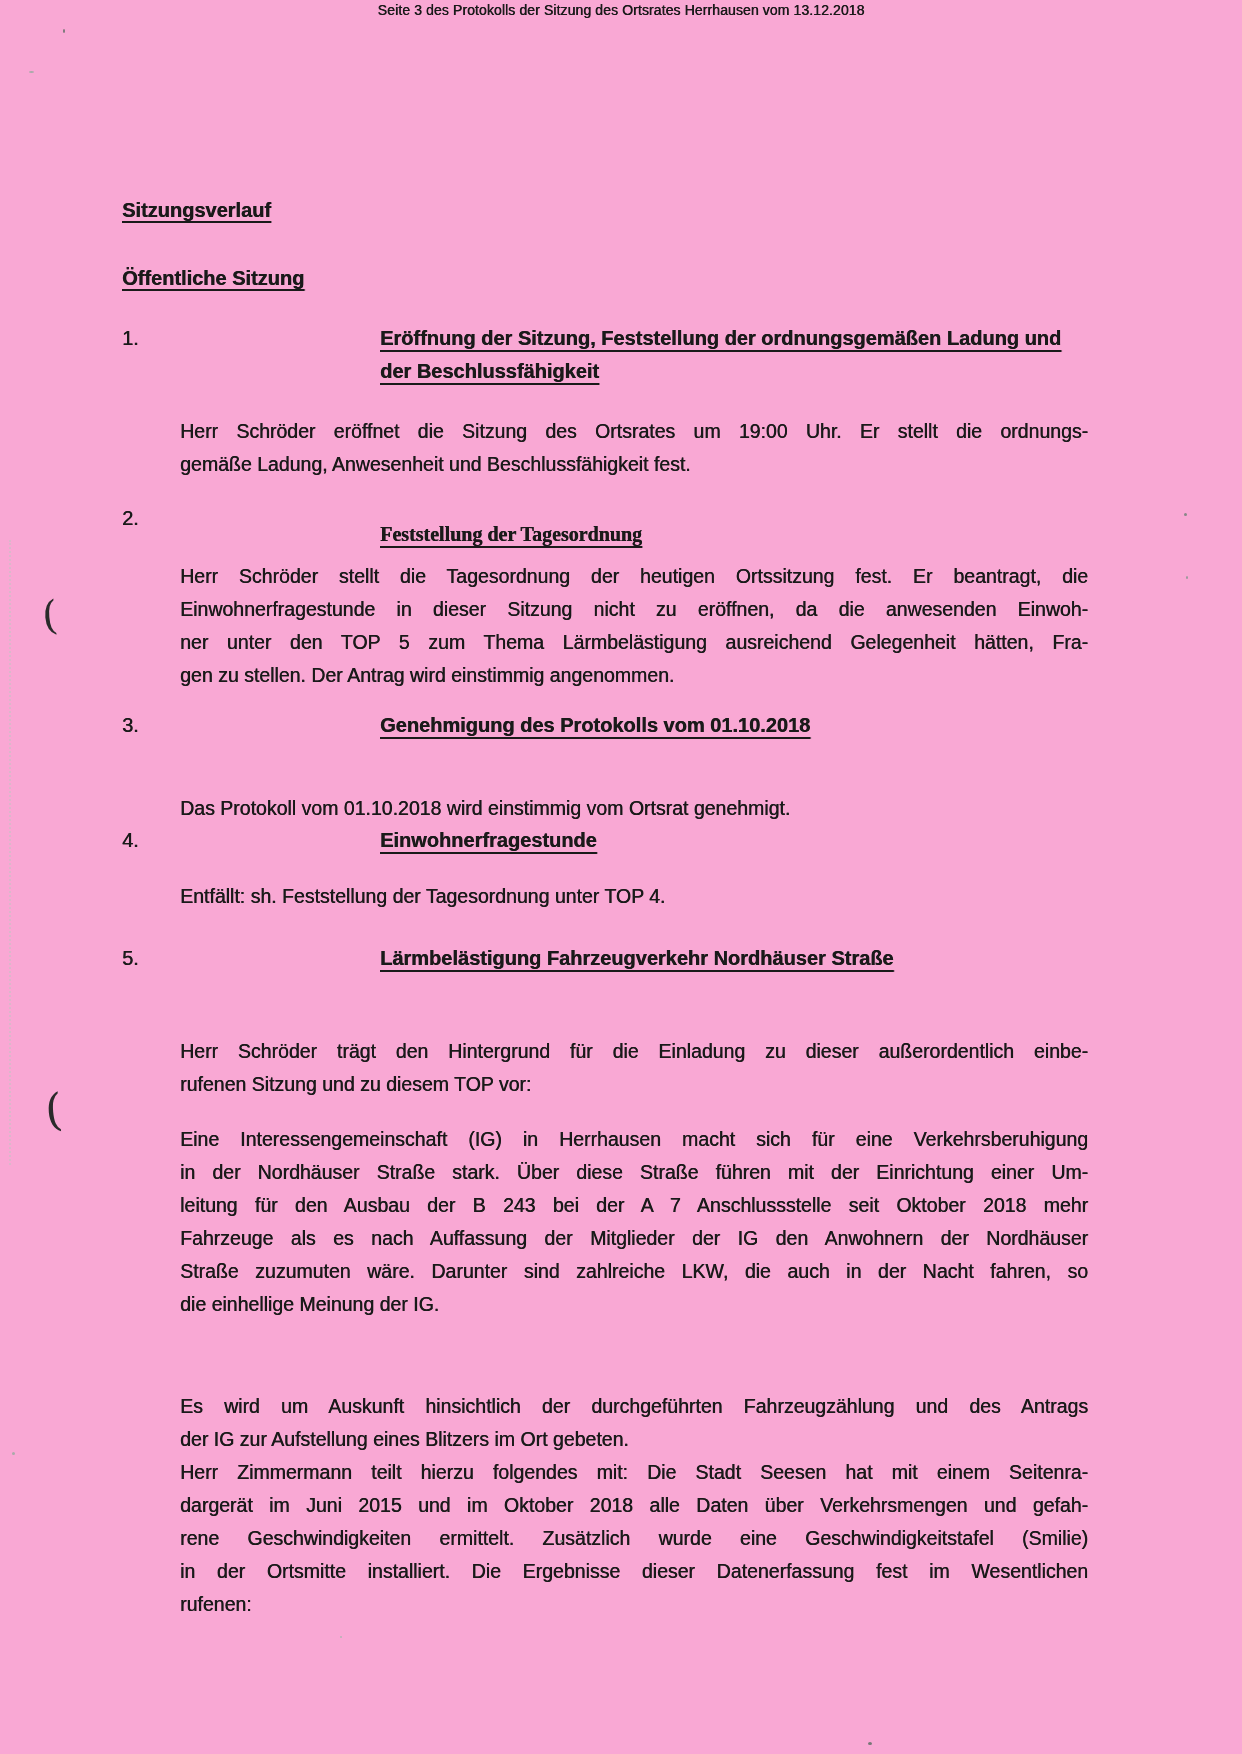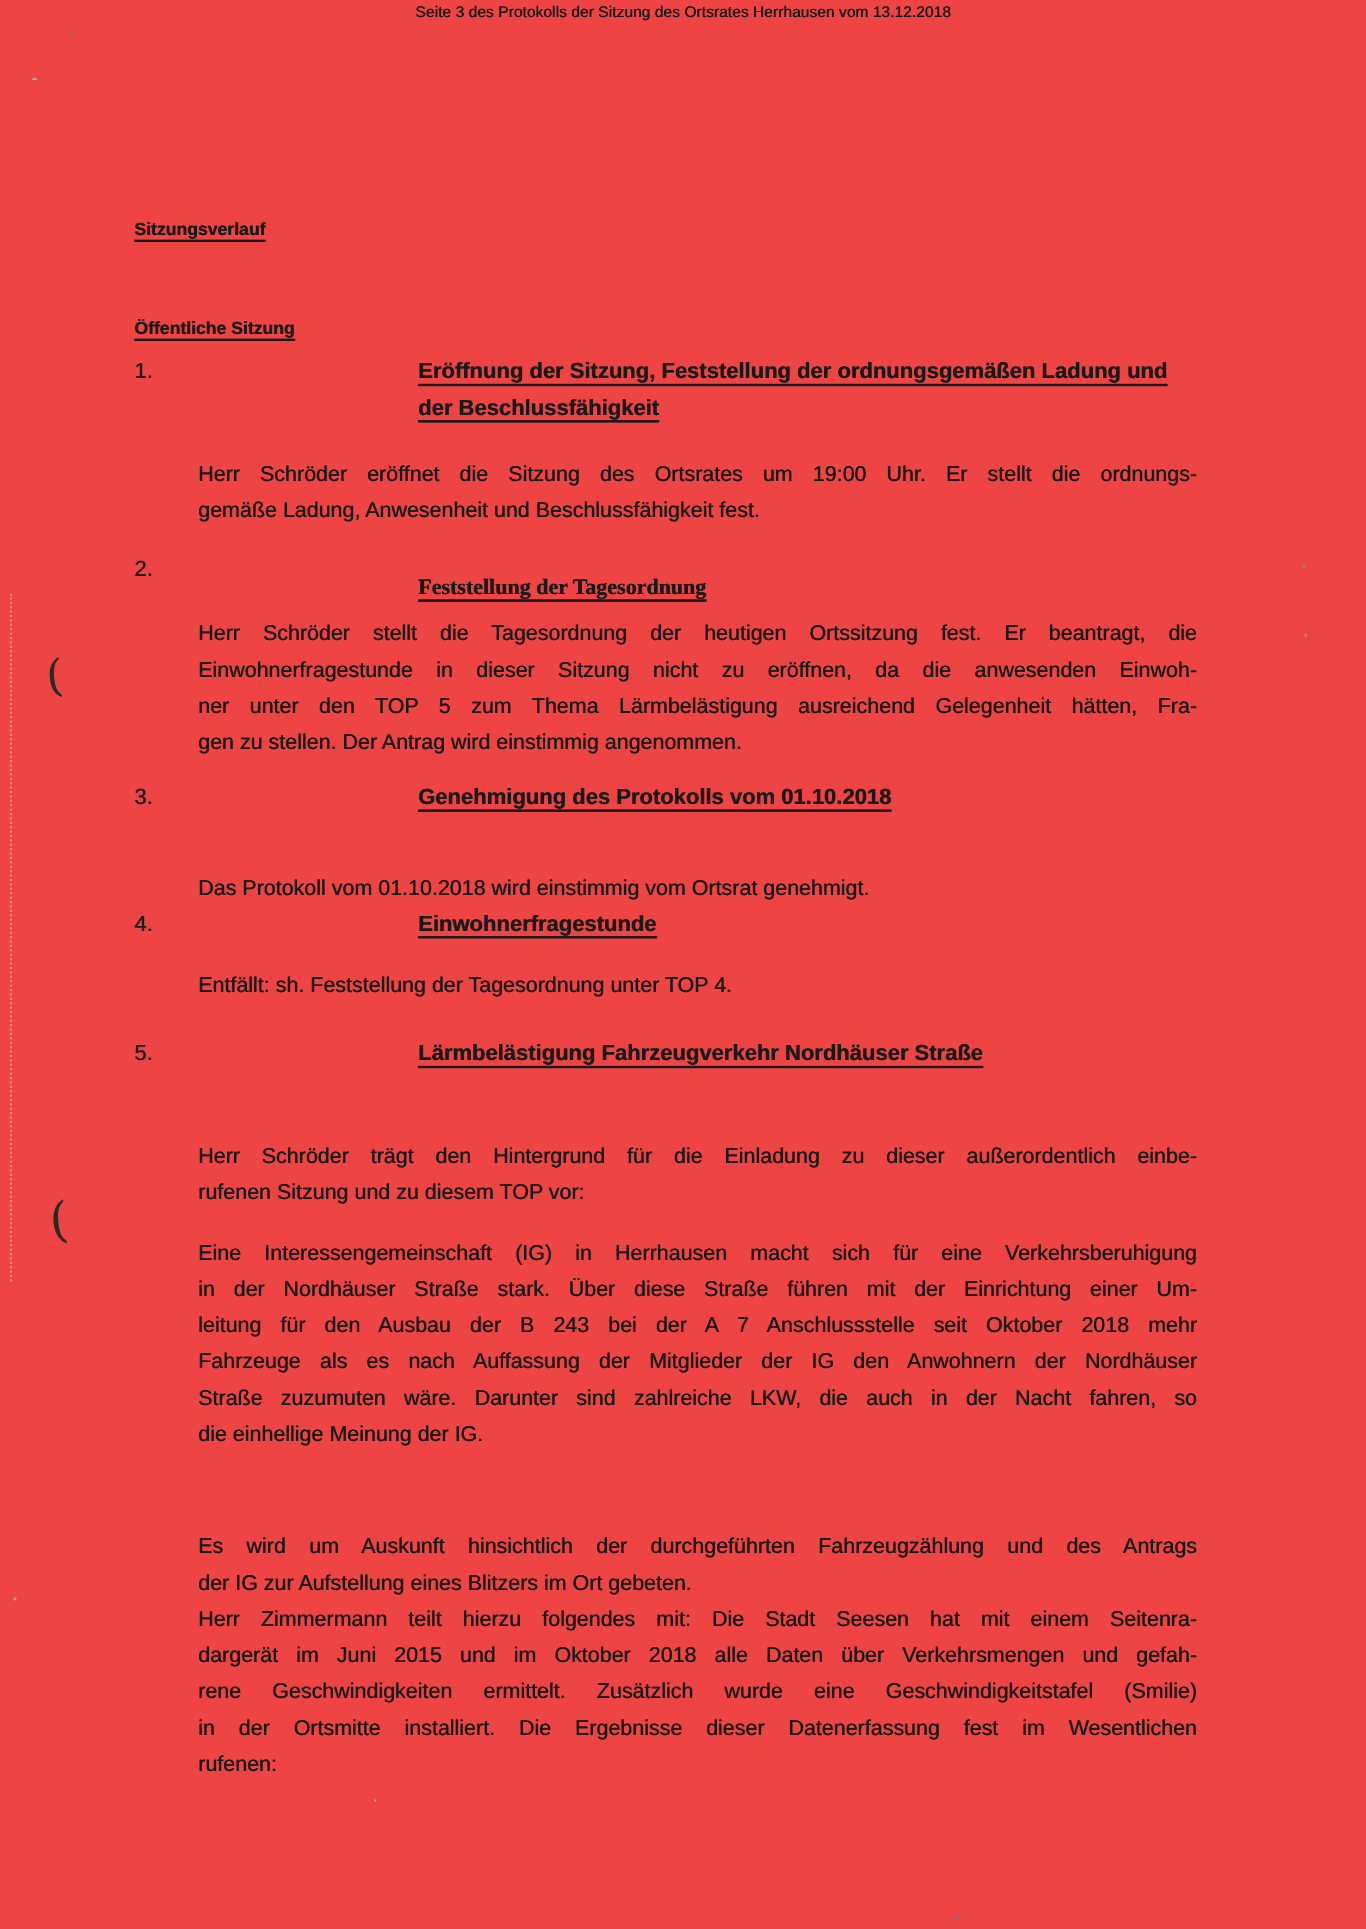--- a/index.html
+++ b/index.html
@@ -1,30 +1,30 @@
 <!DOCTYPE html>
 <html><head>
 <meta charset="utf-8">
 <style>
   html,body { margin:0; padding:0; background:#ffffff; }
   .page {
     position:relative; width:1242px; height:1754px;
-    background:#ef4444; overflow:hidden;
+    background:#f9a8d4; overflow:hidden;
     font-family:"Liberation Sans", sans-serif;
     color:#161616;
   }
   .txt { text-shadow:0.45px 0 0; } 
   .abs { position:absolute; }
 
   .page-header {
     left:0; top:123; width:1242px; text-align:center;
     font-size:14px; line-height:20px; letter-spacing:0.1px;
   }
   .doc-title {
-    left:122px; font-size:16px; font-weight:700; line-height:30px;
+    left:122px; font-size:20px; font-weight:700; line-height:30px;
     text-decoration:underline; text-decoration-thickness:2px; text-underline-offset:4px;
   }
   .item-number {
     left:122px; width:60px; font-size:20px; line-height:33px;
   }
   .item-heading {
     left:344px; width:790px; font-size:20px; font-weight:700; line-height:33px;
   }
   .item-heading .line {
     text-decoration:underline; text-decoration-thickness:2px; text-underline-offset:4.5px;margin-left:36px;
@@ -59,21 +59,21 @@
 </style>
 </head>
 <body>
 
 <div class="page" style="color: rgb(26, 26, 26);">
 
   <div class="abs page-header txt">Seite 3 des Protokolls der Sitzung des Ortsrates Herrhausen vom 13.12.2018</div>
 
   <div class="abs doc-title txt" style="top:195px;">Sitzungsverlauf</div>
 
-  <div class="abs doc-title txt" style="top:285px;text-align:right;">Öffentliche Sitzung</div>
+  <div class="abs doc-title txt" style="top:263px;text-align:right;">Öffentliche Sitzung</div>
 
   <div class="abs item-number txt" style="top:322px;">1.</div>
   <div class="abs item-heading txt" style="top:322px;">
       <div class="line">Eröffnung der Sitzung, Feststellung der ordnungsgemäßen Ladung und</div>
       <div class="line">der Beschlussfähigkeit</div>
     </div>
   <div class="abs para txt" style="top:415px;">
       <div class="line">Herr Schröder eröffnet die Sitzung des Ortsrates um 19:00 Uhr. Er stellt die ordnungs-</div>
       <div class="line">gemäße Ladung, Anwesenheit und Beschlussfähigkeit fest.</div>
     </div>

